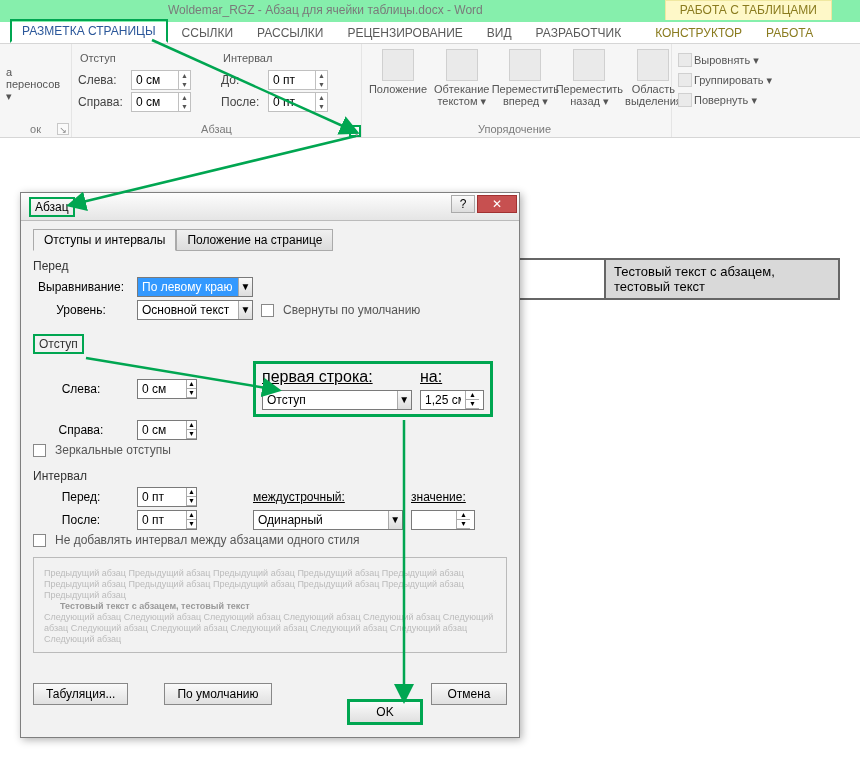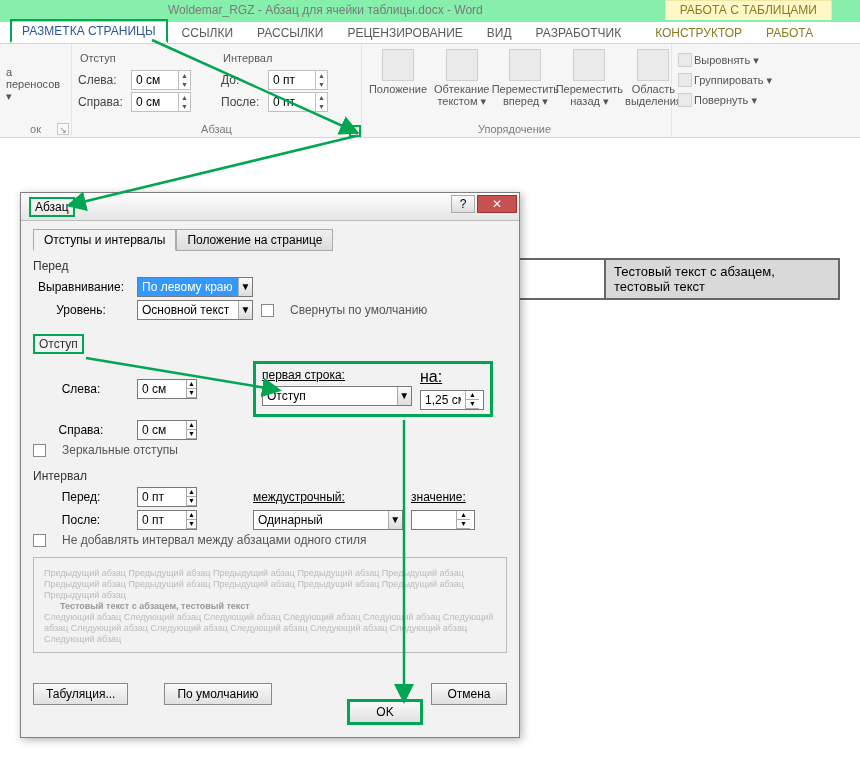--- a/index.html
+++ b/index.html
@@ -66,21 +66,21 @@
   .dlg-row .l1{ width:96px; font-size:12px; text-align:center;}
   .dlg-row .c1{ width:116px;}
   .sel{ display:flex; border:1px solid #7a7a7a; height:20px; background:#f0abfc;}
   .sel input{border:none; width:100%; padding:1px 4px; font-size:12px;}
   .sel .dd{width:16px; text-align:center; font-size:10px; border-left:1px solid #aaa; background:linear-gradient(#fafafa,#ddd); line-height:18px; cursor:pointer;}
   .sel.hlsel input{ background:#3399ff; color:#fff;}
   .spin2{ display:flex; border:1px solid #7a7a7a; height:20px; background:#fff;}
   .spin2 input{border:none; width:48px; padding:1px 4px; font-size:12px;}
   .spin2 .ar{width:14px; display:flex; flex-direction:column;}
   .spin2 .ar div{height:9px; font-size:7px; line-height:8px; text-align:center; border-left:1px solid #aaa; border-bottom:1px solid #aaa;}
-  .chk{ display:flex; align-items:center; gap:16px; font-size:12px; color:#555;}
+  .chk{ display:flex; align-items:center; gap:9px; font-size:12px; color:#555;}
   .chk .box{ width:13px; height:13px; border:1px solid #888; background:#fff;}
   .group-col{ display:flex; gap:8px; border:3px solid #00a651; padding:4px 6px;}
   .underline{ text-decoration:underline;}
   .preview{ margin-top:6px; border:1px solid #bbb; padding:10px; height:96px; font-size:9px; color:#bbb; line-height:11px; overflow:hidden;}
   .preview .bold{ color:#999; font-weight:bold; padding-left:16px;}
   .dlg-buttons{ display:flex; gap:8px; margin-top:10px; align-items:center;}
   .dlg-buttons .spacer{ flex:1;}
   .btn{ padding:3px 12px; font-size:12px; background:linear-gradient(#fafafa,#e0e0e0); border:1px solid #888; cursor:pointer; min-width:76px; text-align:center;}
   .btn.primary{ border:3px solid #00a651;margin-top:36px;}
   
@@ -266,21 +266,21 @@
               <div class="ar">
                 <div>▲</div>
                 <div>▼</div>
               </div>
             </div>
           </div>
         <div style="width:40px"></div>
 
         <div class="group-col">
           <div style="width:150px">
-            <div class="underline" style="font-size:12px; margin-bottom:4px">первая строка:</div>
+            <div class="underline" style="font-size:16px; margin-bottom:4px">первая строка:</div>
             <div class="sel">
                 <input value="Отступ" style="">
                 <div class="dd">▼</div>
               </div>
           </div>
           <div style="width:64px">
             <div class="underline" style="font-size:16px; margin-bottom:4px">на:</div>
             <div class="spin2">
                 <input style="width: 44px;" value="1,25 см">
                 <div class="ar">

